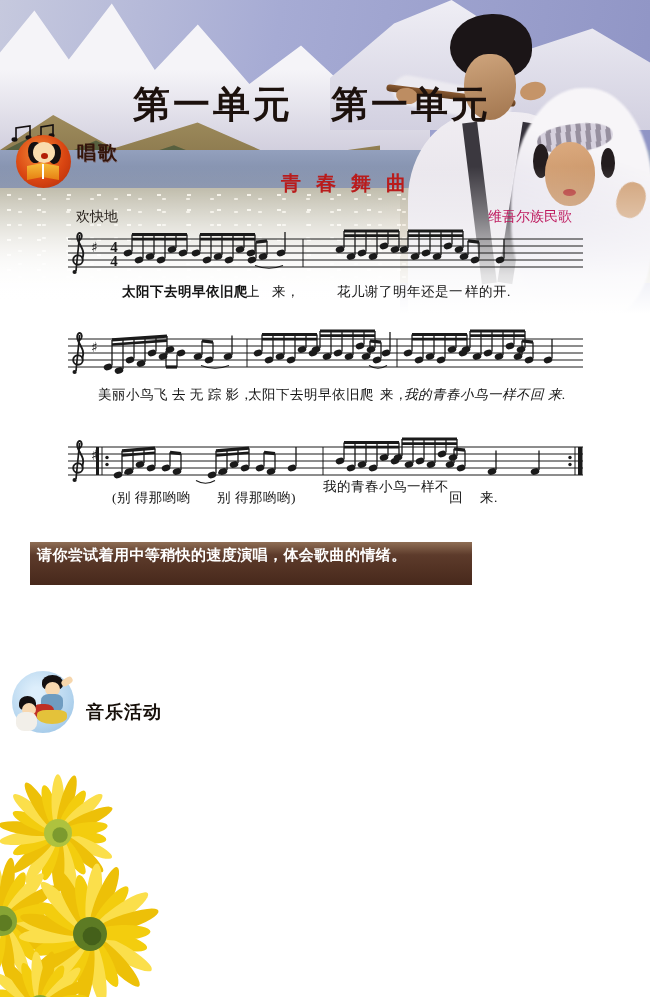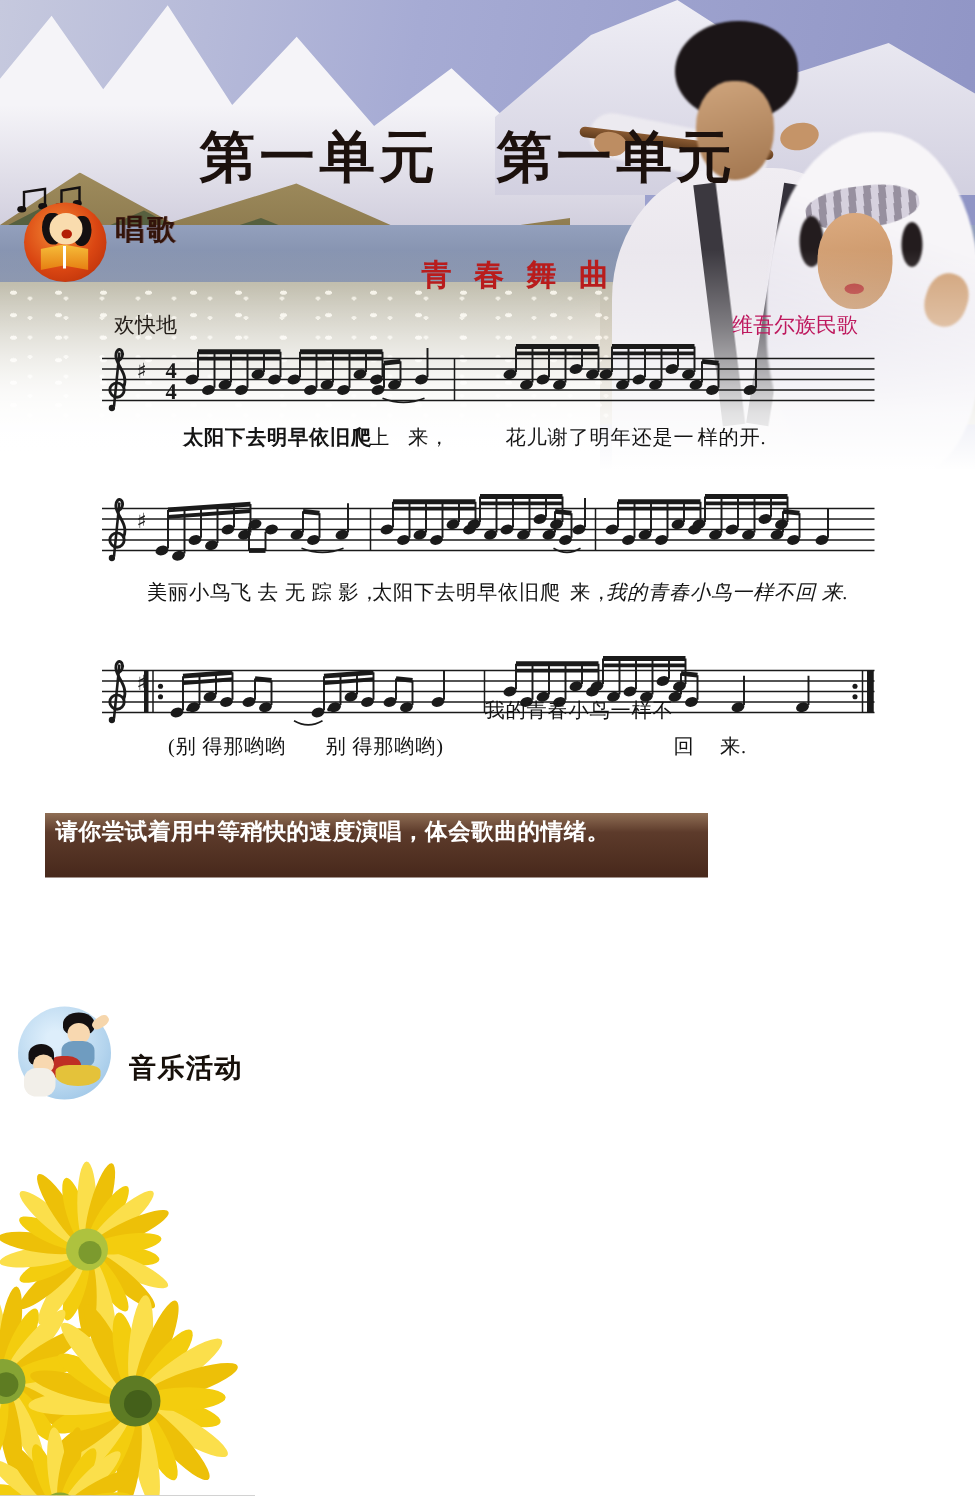--- a/index.html
+++ b/index.html
@@ -459,21 +459,21 @@
       <div class="lyric" style="left: 246px; top: 283px;">上</div>
       <div class="lyric" style="left: 272px; top: 283px;">来，</div>
       <div class="lyric" style="left: 337px; top: 283px;">花儿谢了明年还是一</div>
       <div class="lyric" style="left: 465px; top: 283px;">样的开.</div>
       <div class="lyric" style="left: 98px; top: 386px;">美丽小鸟飞 去 无 踪 影，</div>
       <div class="lyric" style="left: 248px; top: 386px;">太阳下去明早依旧爬</div>
       <div class="lyric" style="left: 380px; top: 386px;">来，</div>
       <div class="lyric" style="left: 404px; top: 386px; font-style: italic;">我的青春小鸟一样不回 来.</div>
       <div class="lyric" style="left: 112px; top: 489px;">(别 得那哟哟</div>
       <div class="lyric" style="left: 217px; top: 489px;">别 得那哟哟)</div>
-      <div class="lyric" style="left: 323px; top: 465px; text-align: right;">我的青春小鸟一样不</div>
+      <div class="lyric" style="left: 323px; top: 478px; text-align: right;">我的青春小鸟一样不</div>
       <div class="lyric" style="left: 449px; top: 489px;">回</div>
       <div class="lyric" style="left: 480px; top: 489px;">来.</div>
     </div>
 
   <div class="hl-bar">
     <span>请你尝试着用中等稍快的速度演唱，体会歌曲的情绪。</span>
   </div>
 
   <div class="icon-act">
     <div class="disc"></div>

